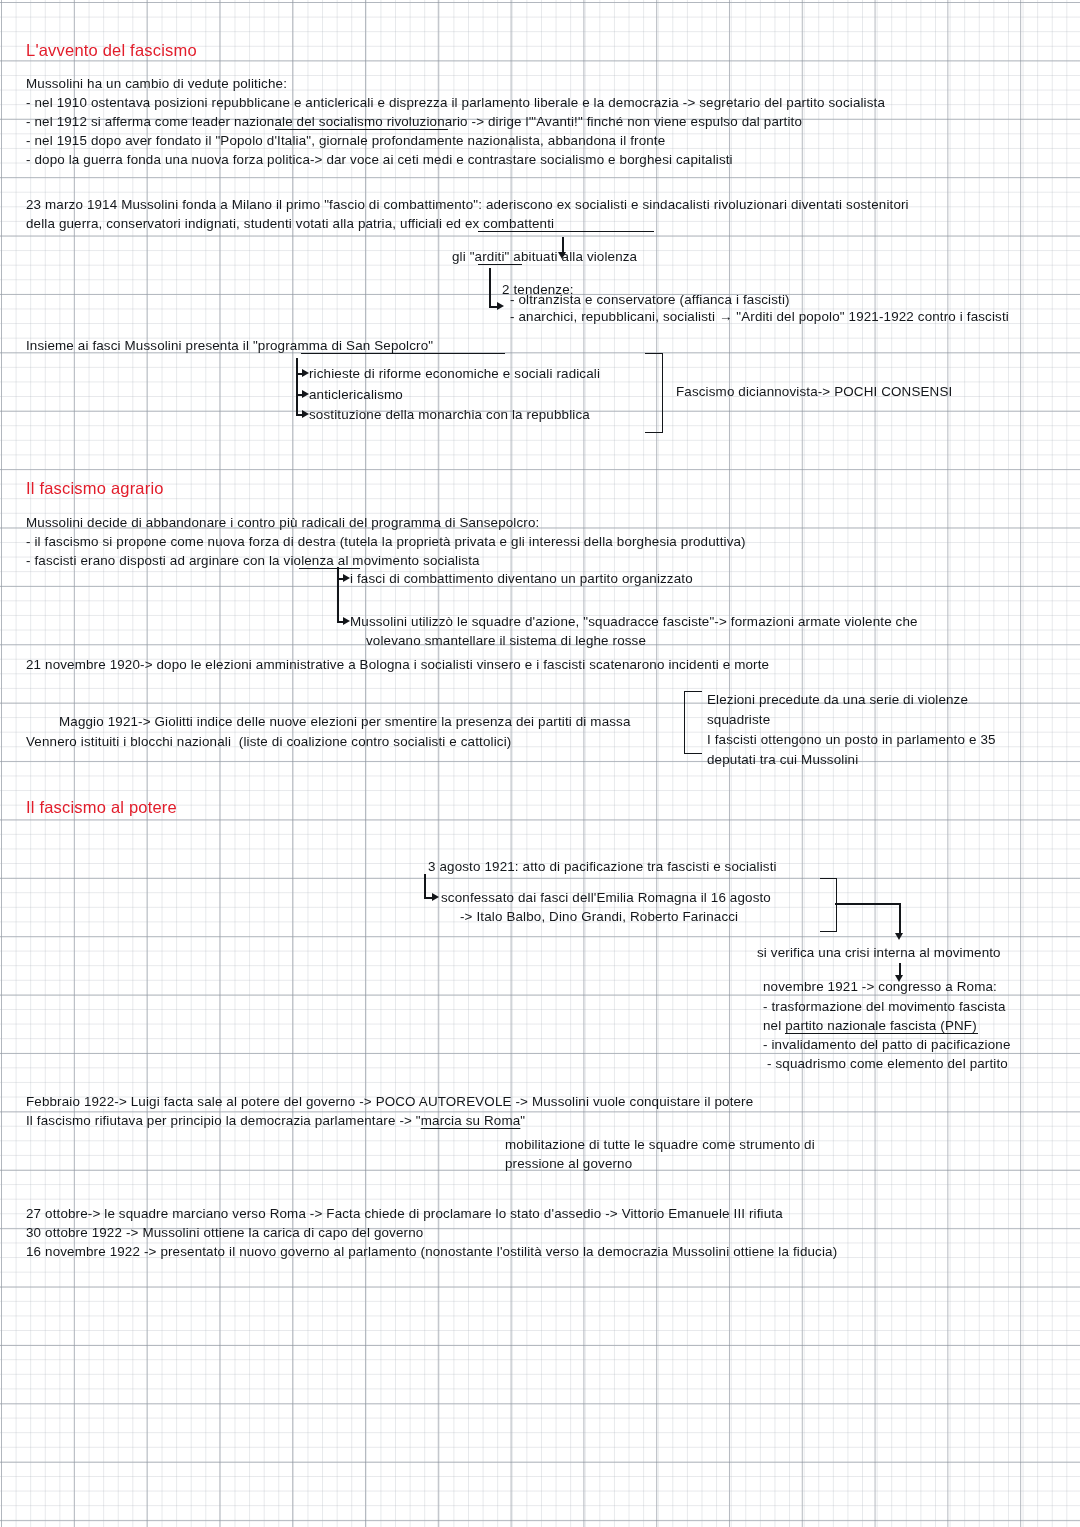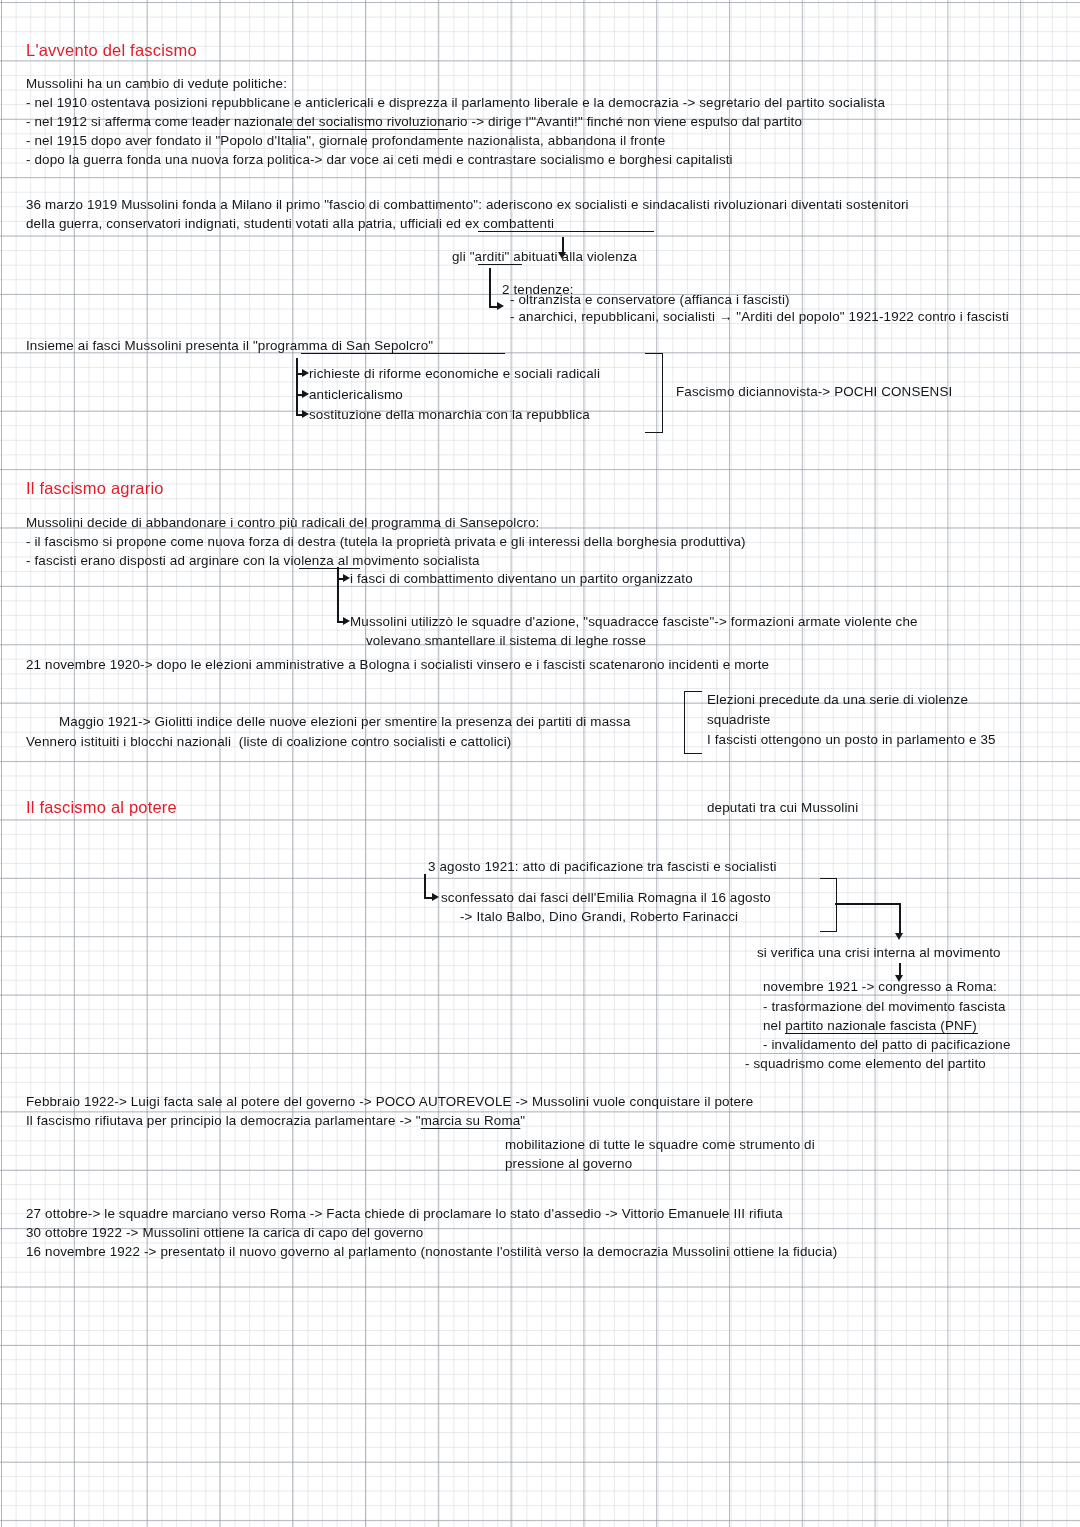--- a/index.html
+++ b/index.html
@@ -76,21 +76,21 @@
   <div class="t hdr" style="left:26px; top:41px;">L'avvento del fascismo</div>
 
   <div class="t" style="left:26px; top:75px;">Mussolini ha un cambio di vedute politiche:</div>
 
   <div class="t" style="left:26px; top:94px;">- nel 1910 ostentava posizioni repubblicane e anticlericali e disprezza il parlamento liberale e la democrazia -&gt; segretario del partito socialista</div>
   <div class="t" style="left:26px; top:113px;">- nel 1912 si afferma come leader nazionale del socialismo rivoluzionario -&gt; dirige l'"Avanti!" finché non viene espulso dal partito</div>
   <div class="ul-mark" style="left:275px; top:129px; width:173px;"></div>
   <div class="t" style="left:26px; top:132px;">- nel 1915 dopo aver fondato il "Popolo d'Italia", giornale profondamente nazionalista, abbandona il fronte</div>
   <div class="t" style="left:26px; top:151px;">- dopo la guerra fonda una nuova forza politica-&gt; dar voce ai ceti medi e contrastare socialismo e borghesi capitalisti</div>
 
-  <div class="t" style="left:26px; top:196px;">36 marzo 1919 Mussolini fonda a Milano il primo "fascio di combattimento": aderiscono ex socialisti e sindacalisti rivoluzionari diventati sostenitori</div>
+  <div class="t" style="left:26px; top:196px;">23 marzo 1914 Mussolini fonda a Milano il primo "fascio di combattimento": aderiscono ex socialisti e sindacalisti rivoluzionari diventati sostenitori</div>
   <div class="t" style="left:26px; top:215px;">della guerra, conservatori indignati, studenti votati alla patria, ufficiali ed ex combattenti</div>
   <div class="ul-mark" style="left:478px; top:231px; width:176px;"></div>
 
   <div class="vline" style="left:562px; top:237px; height:17px;"></div>
   <div class="arrow-down" style="left:558px; top:252px;"></div>
 
   <div class="t" style="left:452px; top:248px;">gli "arditi" abituati alla violenza</div>
   <div class="ul-mark" style="left:478px; top:264px; width:44px;"></div>
 
   <div class="vline" style="left:489px; top:268px; height:39px;"></div>
@@ -140,21 +140,21 @@
   <div class="t" style="left:26px; top:656px;">21 novembre 1920-&gt; dopo le elezioni amministrative a Bologna i socialisti vinsero e i fascisti scatenarono incidenti e morte</div>
 
   <div class="t" style="left:26px; top:713px;margin-left:33px;">Maggio 1921-&gt; Giolitti indice delle nuove elezioni per smentire la presenza dei partiti di massa</div>
   <div class="t" style="left:26px; top:733px;">Vennero istituiti i blocchi nazionali  (liste di coalizione contro socialisti e cattolici)</div>
 
   <div class="brk-l" style="left:684px; top:691px; width:17px; height:61px;"></div>
 
   <div class="t" style="left:707px; top:691px;">Elezioni precedute da una serie di violenze</div>
   <div class="t" style="left:707px; top:711px;">squadriste</div>
   <div class="t" style="left:707px; top:731px;">I fascisti ottengono un posto in parlamento e 35</div>
-  <div class="t" style="left:707px; top:751px;margin-top:48px;">deputati tra cui Mussolini</div>
+  <div class="t" style="left:707px; top:751px;">deputati tra cui Mussolini</div>
 
   <div class="t hdr" style="left:26px; top:798px;">Il fascismo al potere</div>
 
 
   <div class="t" style="left:428px; top:858px;">3 agosto 1921: atto di pacificazione tra fascisti e socialisti</div>
 
   <div class="vline" style="left:424px; top:874px; height:24px;"></div>
   <div class="hline" style="left:424px; top:897px; width:10px;"></div>
   <div class="arrow-right" style="left:432px; top:893px;"></div>
 
@@ -169,21 +169,21 @@
   <div class="t" style="left:757px; top:944px;">si verifica una crisi interna al movimento</div>
 
   <div class="vline" style="left:899px; top:963px; height:14px;"></div>
   <div class="arrow-down" style="left:895px; top:975px;"></div>
 
   <div class="t" style="left:763px; top:978px;">novembre 1921 -&gt; congresso a Roma:</div>
   <div class="t" style="left:763px; top:998px;">- trasformazione del movimento fascista</div>
   <div class="t" style="left:763px; top:1017px;">nel partito nazionale fascista (PNF)</div>
   <div class="ul-mark" style="left:785px; top:1033px; width:193px;"></div>
   <div class="t" style="left:763px; top:1036px;">- invalidamento del patto di pacificazione</div>
-  <div class="t" style="left:745px; top:1055px;">- squadrismo come elemento del partito</div>
+  <div class="t" style="left:767px; top:1055px;">- squadrismo come elemento del partito</div>
 
   <div class="t" style="left:26px; top:1093px;">Febbraio 1922-&gt; Luigi facta sale al potere del governo -&gt; POCO AUTOREVOLE -&gt; Mussolini vuole conquistare il potere</div>
 
   <div class="t" style="left:26px; top:1112px;"><span>Il fascismo rifiutava per principio la democrazia parlamentare -&gt; "</span><span class="u">marcia su Roma</span><span>"</span></div>
 
   <div class="t" style="left:505px; top:1136px;">mobilitazione di tutte le squadre come strumento di</div>
   <div class="t" style="left:505px; top:1155px;">pressione al governo</div>
 
   <div class="t" style="left:26px; top:1205px;">27 ottobre-&gt; le squadre marciano verso Roma -&gt; Facta chiede di proclamare lo stato d'assedio -&gt; Vittorio Emanuele III rifiuta</div>
   <div class="t" style="left:26px; top:1224px;">30 ottobre 1922 -&gt; Mussolini ottiene la carica di capo del governo</div>

